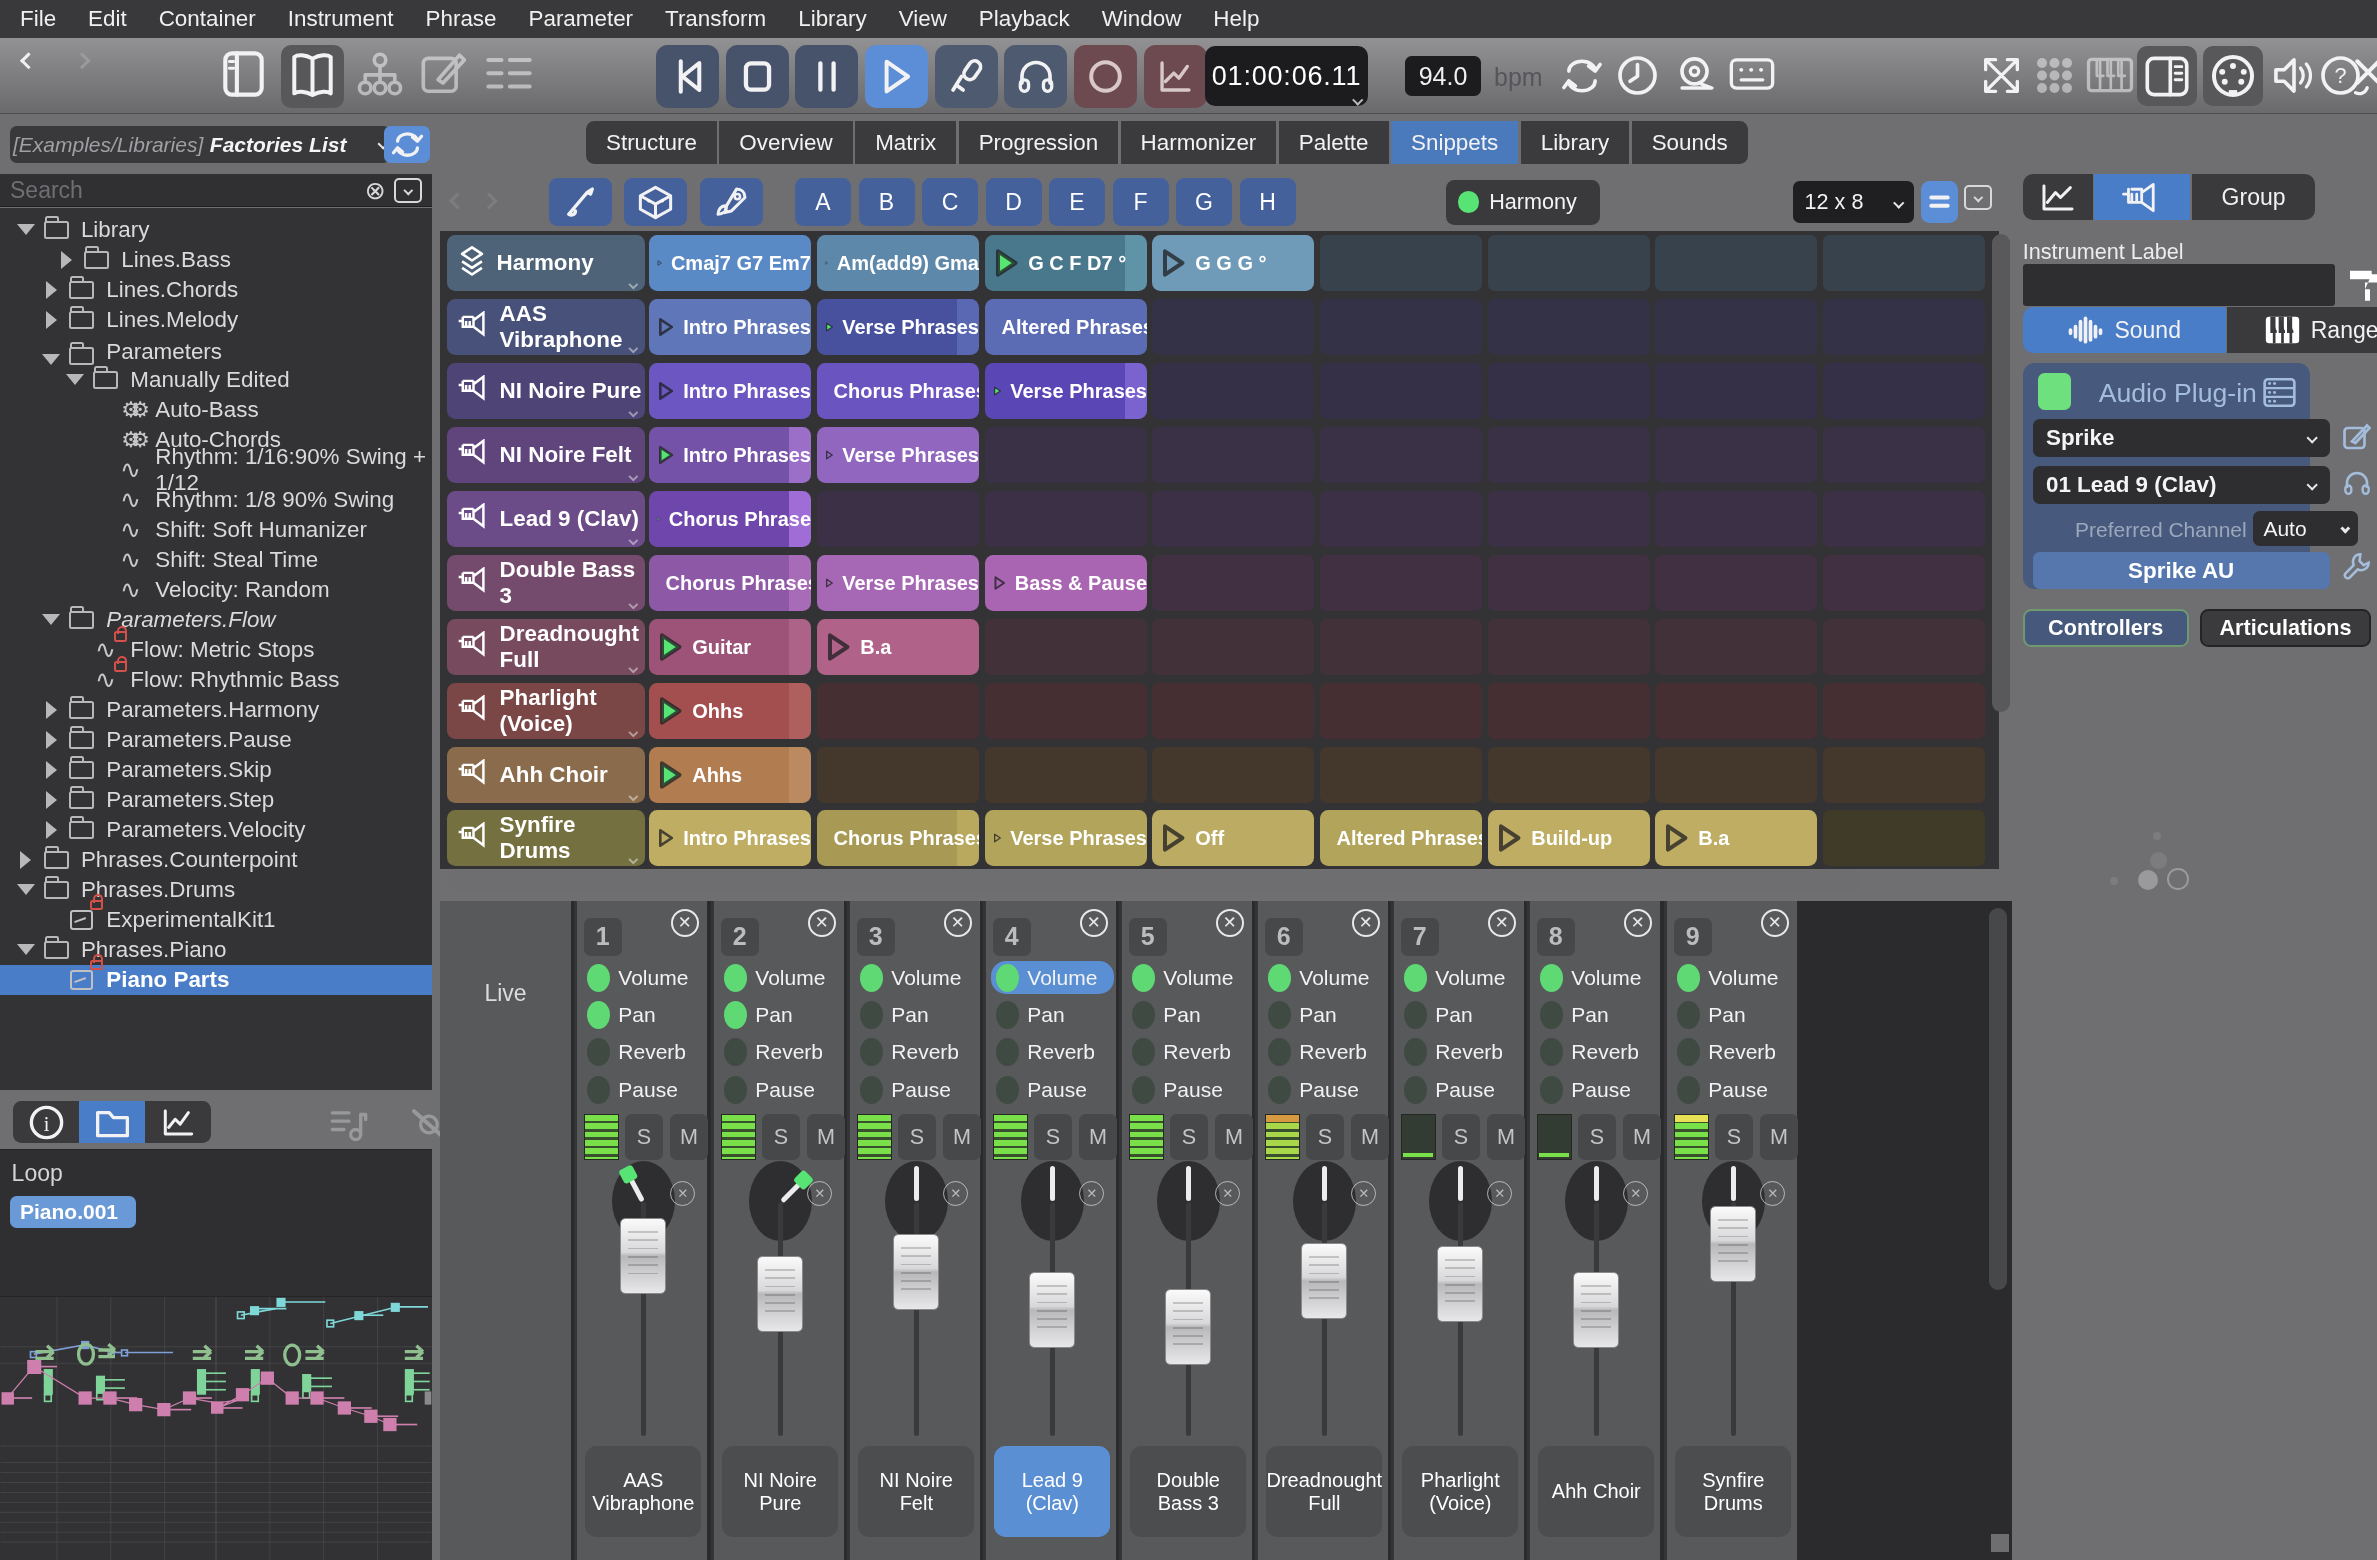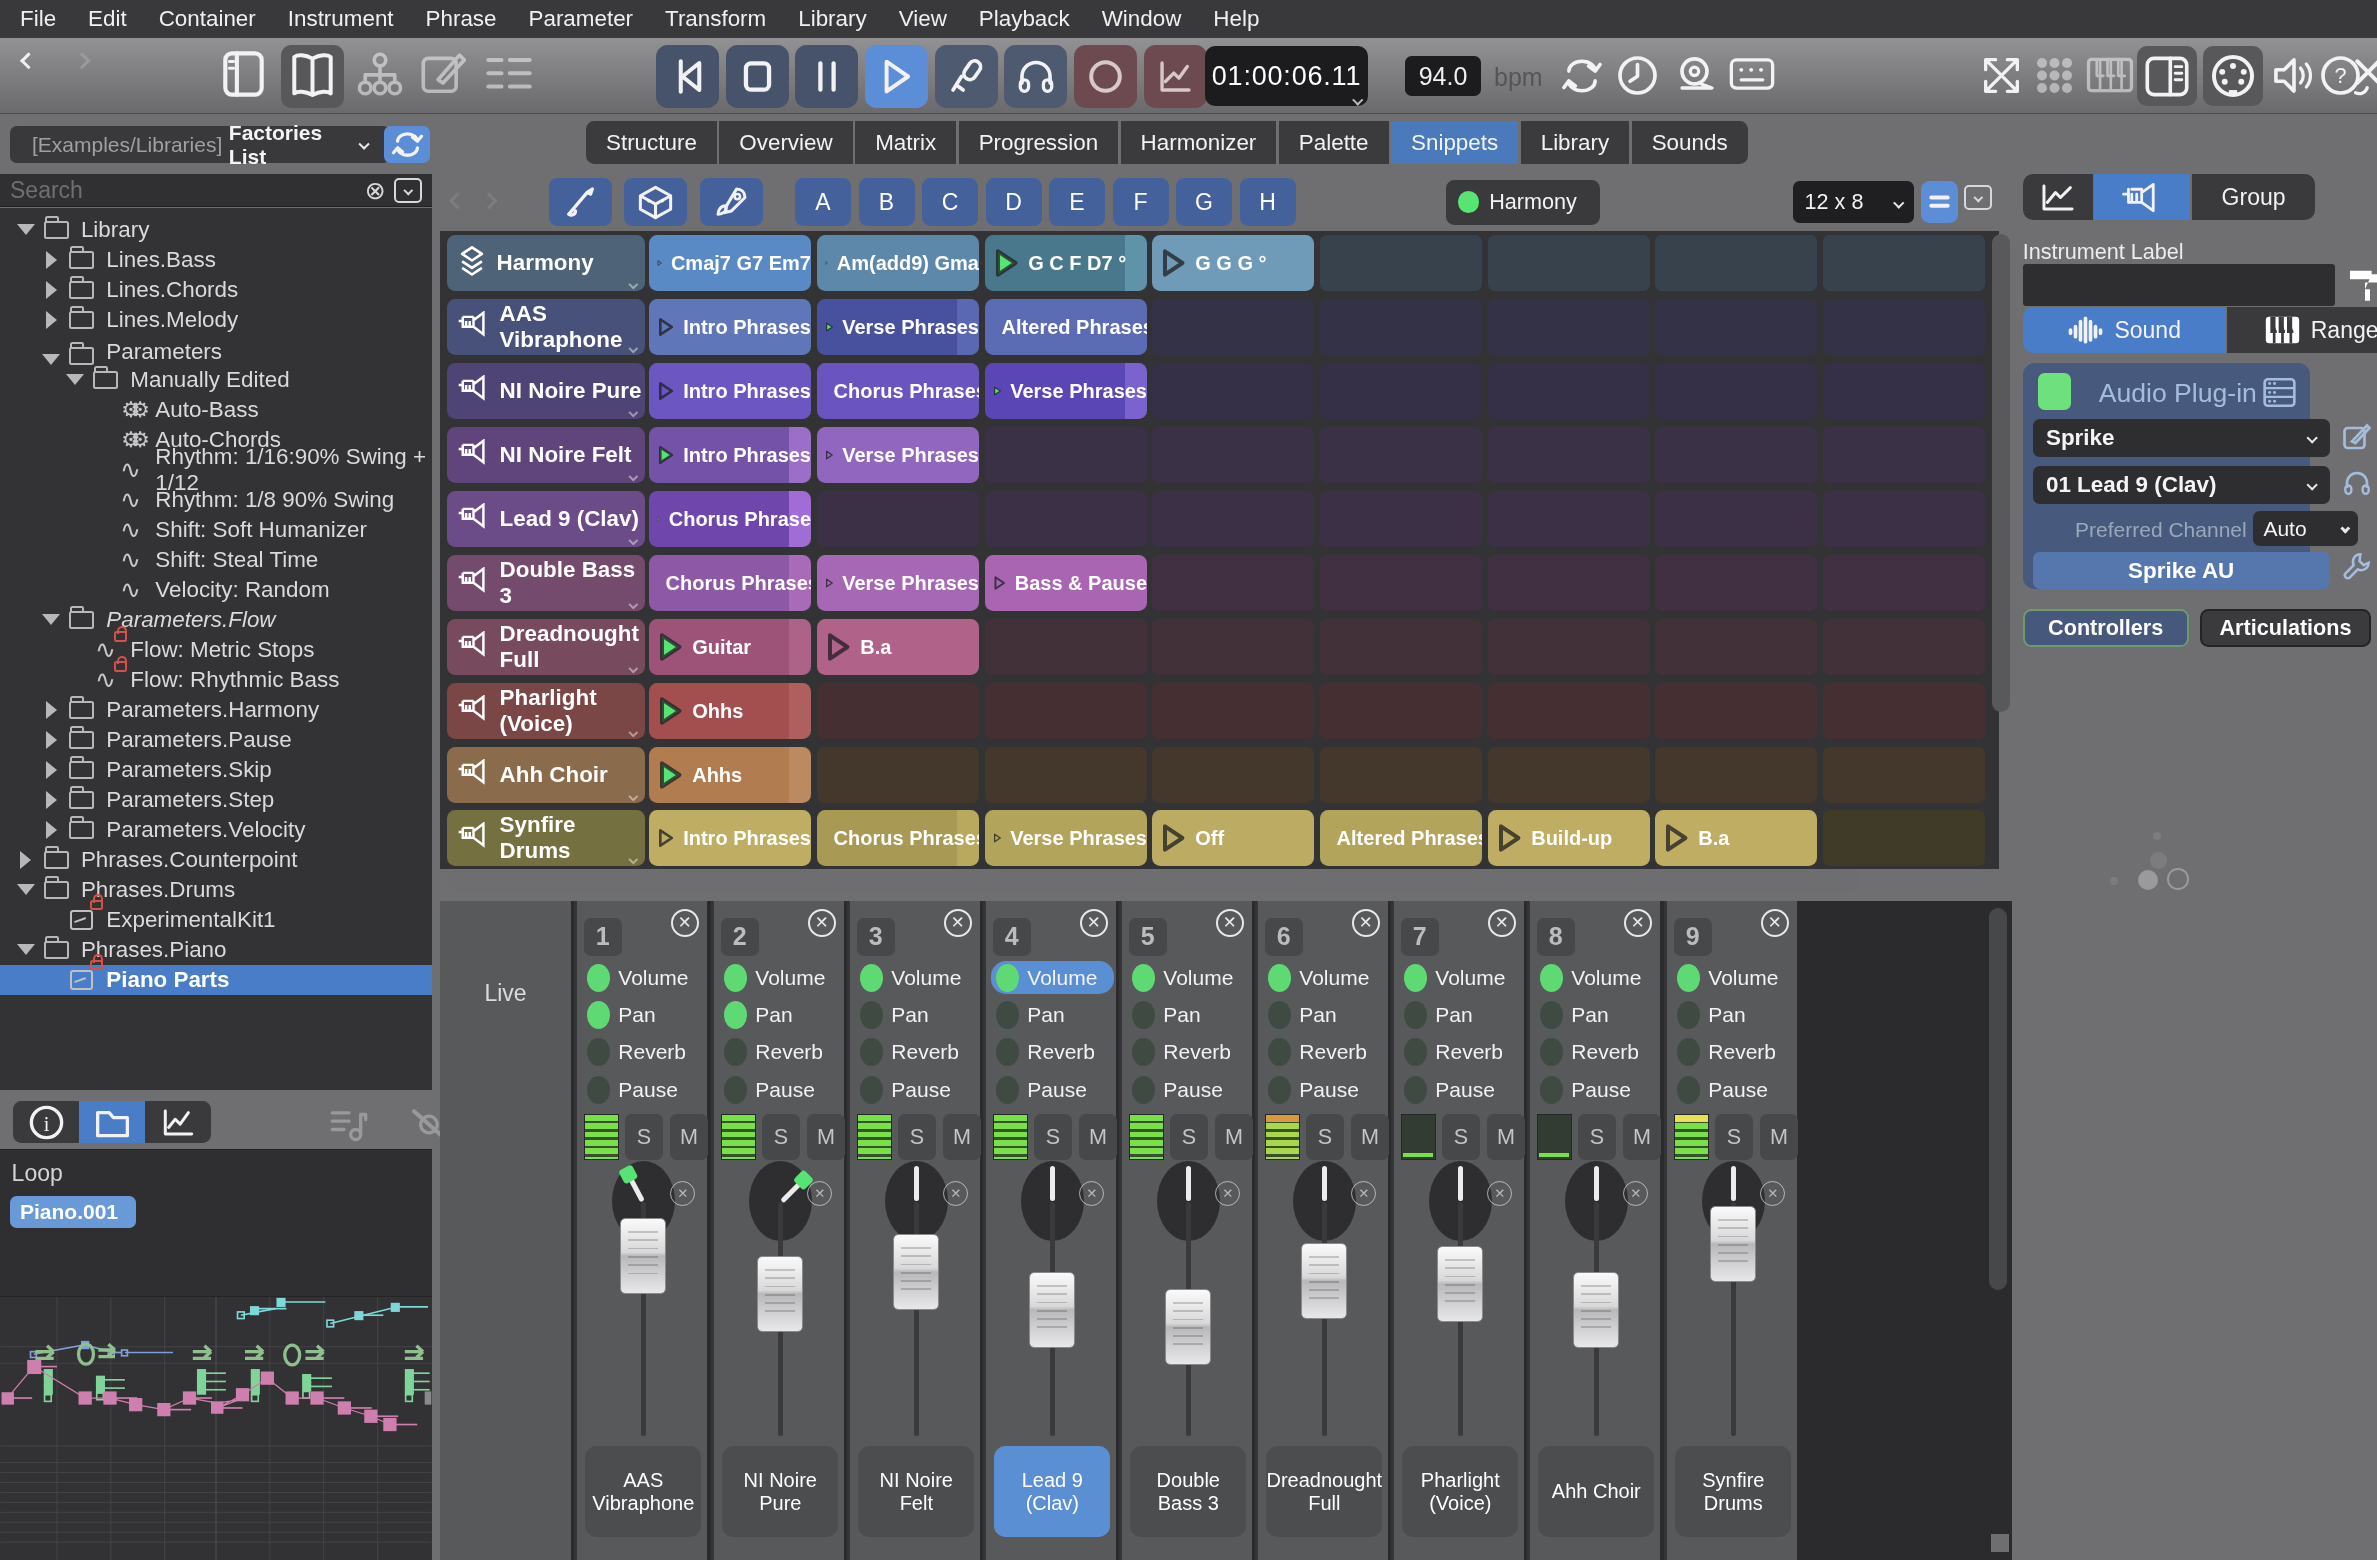--- a/index.html
+++ b/index.html
@@ -30,21 +30,21 @@
   #bpmlabel { position:absolute; left:1494px; top:25px; font-size:25px; color:#55555a; }
 
   .chev { width:11.6px; height:11.6px; border-right:3.3px solid #e8e8ea; border-bottom:3.3px solid #e8e8ea; display:inline-block; }
   .chev.down { transform:rotate(45deg); }
   .chev.right{ transform:rotate(-45deg); }
   .chev.left { transform:rotate(135deg); }
   .chev-s { width:7.5px; height:7.5px; border-right:2.5px solid #bbb; border-bottom:2.5px solid #bbb; transform:rotate(45deg); display:inline-block; }
 
   
   #libsel { position:absolute; left:10px; top:126px; width:380px; height:37px; background:#39393b; border-radius:6.6px;
-            display:flex; align-items:center; padding:0 22px; gap:6.6px; }
+            display:flex; align-items:center; padding:0 3px; gap:6.6px;font-style:italic; }
   #libsel .pre { color:#a0a0a4; font-size:21px; }
   #libsel .name { color:#f4f4f6; font-size:21px; font-weight:bold; }
   #libsel .chev { margin-left:auto; width:8.3px; height:8.3px; border-width:2.5px; }
   #syncbtn { position:absolute; left:384px; top:126px; width:46px; height:37px; background:#5b8ed6; border-radius:6.6px;
              display:flex; align-items:center; justify-content:center; }
   #tabs { position:absolute; left:586px; top:121px; height:43px; display:flex; gap:2.5px; }
   #tabs .tab { background:#3b3b3d; color:#f2f2f4; font-size:22.4px; display:flex; align-items:center; padding:0 20px; }
   #tabs .tab:first-child { border-radius:8.3px 0 0 8.3px; }
   #tabs .tab:last-child { border-radius:0 8.3px 8.3px 0; }
   #tabs .tab.active { background:#4a7abc; }
@@ -407,21 +407,21 @@
 <div id="tree">
     <div class="trow" style="padding-left: 11.6px;">
       <span style="width: 28px; display: inline-flex; justify-content: center; flex: 0 0 auto;">
         <span class="tri down"></span>
       </span>
       <span class="ticon">
         <span class="folder"></span>
       </span>
       <span>Library</span>
     </div>
-    <div class="trow" style="padding-left: 37px;">
+    <div class="trow" style="padding-left: 37px; margin-left: 15px;">
       <span style="width: 28px; display: inline-flex; justify-content: center; flex: 0 0 auto;">
         <span class="tri right"></span>
       </span>
       <span class="ticon">
         <span class="folder"></span>
       </span>
       <span>Lines.Bass</span>
     </div>
     <div class="trow" style="padding-left: 37px;">
       <span style="width: 28px; display: inline-flex; justify-content: center; flex: 0 0 auto;">

